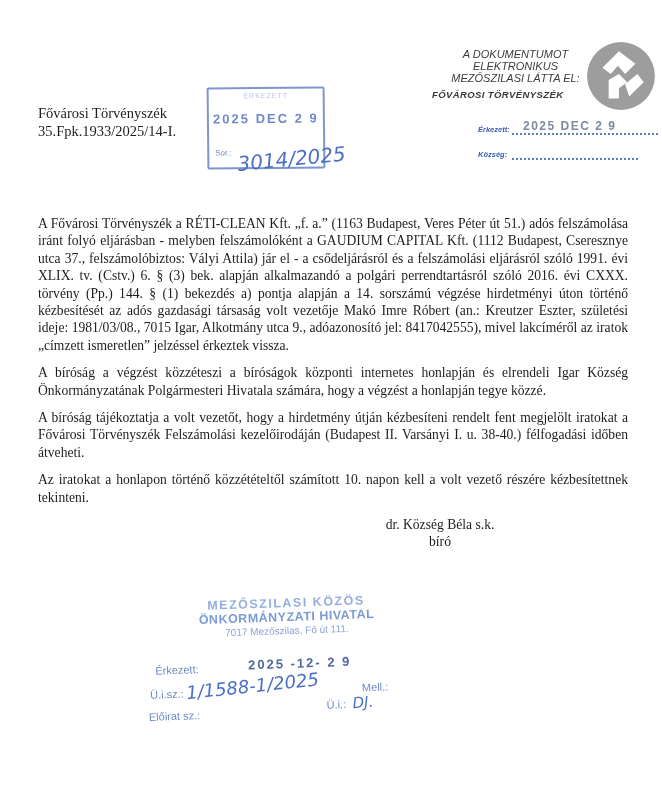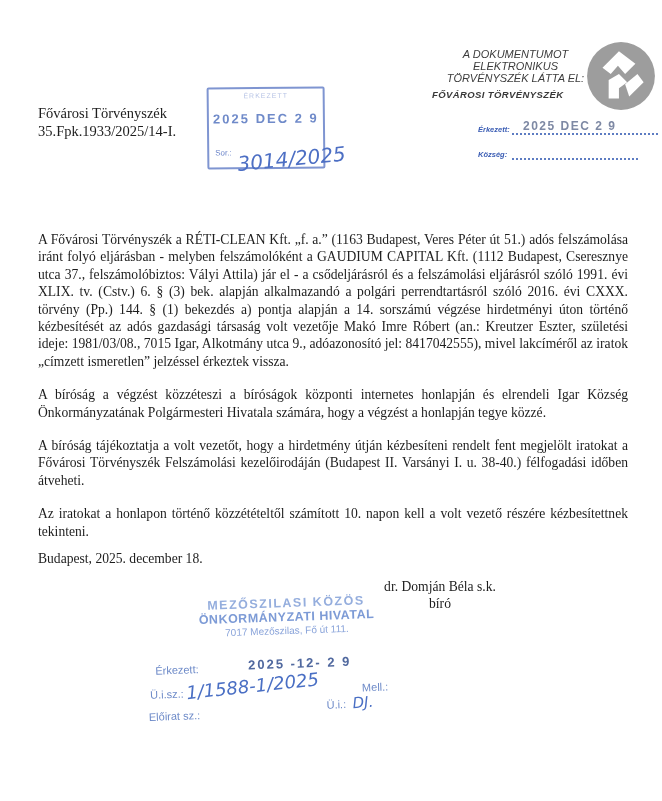--- a/index.html
+++ b/index.html
@@ -62,21 +62,21 @@
   
   .title{
     position:absolute;left:0;top:168px;width:662px;text-align:center;
     font-size:15px;font-weight:600;letter-spacing:4px;color:#222;
   }
   
   .body{
     position:absolute;left:38px;top:215px;width:590px;
     font-size:13.6px;line-height:17.4px;text-align:justify;
   }
-  .body p{margin:16px 0 10px 0;}
+  .body p{margin:0 0 10px 0;}
   .body p.dateline{text-align:left;margin-top:1px;}
   .sig-block{width:220px;margin:3px 0 0 292px;text-align:center;line-height:17px;}
   
   .muni-stamp{
     position:absolute;left:133px;top:596px;width:310px;height:130px;
     transform:rotate(-2deg);
     font-family:"Liberation Sans", sans-serif;color:#7d9bd6;
   }
   .muni-stamp .l1{text-align:center;font-size:12.5px;font-weight:bold;letter-spacing:1.5px;color:#83a0d8;opacity:.85;}
   .muni-stamp .l2{text-align:center;font-size:12.5px;font-weight:bold;letter-spacing:.5px;color:#7d9bd6;}
@@ -109,21 +109,21 @@
 
   <div class="mid-stamp">
     <div class="faint">ÉRKEZETT</div>
     <div class="date">2025 DEC 2 9</div>
     <div class="sor">Sor.:</div>
     <div class="hand">3014/2025</div>
   </div>
 
   <div class="esign-lines">
     <div>A DOKUMENTUMOT</div>
-    <div>ELEKTRONIKUS TÖRVÉNYSZÉK LÁTTA EL:</div>
+    <div>ELEKTRONIKUS MEZŐSZILASI LÁTTA EL:</div>
   </div>
   <div class="esign-court">FŐVÁROSI TÖRVÉNYSZÉK</div>
 
   <svg class="logo" viewBox="0 0 72 72" aria-hidden="true">
     <circle cx="36" cy="36" r="33" fill="#9d9d9d"></circle>
     <path d="M18 28 L34 12 L50 24 L40 34 L33 26 L26 34 Z" fill="#ffffff"></path>
     <path d="M24 58 L24 40 L34 34 L42 42 L34 48 L34 58 Z" fill="#ffffff"></path>
     <path d="M44 56 L40 44 L52 34 L58 42 Z" fill="#ffffff"></path>
   </svg>
 
@@ -136,23 +136,22 @@
     <span class="lbl">Község:</span>
     <span class="dots"></span>
   </div>
 
 
   <div class="body">
     <p>A Fővárosi Törvényszék a RÉTI-CLEAN Kft. „f. a.” (1163 Budapest, Veres Péter út 51.) adós felszámolása iránt folyó eljárásban - melyben felszámolóként a GAUDIUM CAPITAL Kft. (1112 Budapest, Cseresznye utca 37., felszámolóbiztos: Vályi Attila) jár el - a csődeljárásról és a felszámolási eljárásról szóló 1991. évi XLIX. tv. (Cstv.) 6. § (3) bek. alapján alkalmazandó a polgári perrendtartásról szóló 2016. évi CXXX. törvény (Pp.) 144. § (1) bekezdés a) pontja alapján a 14. sorszámú végzése hirdetményi úton történő kézbesítését az adós gazdasági társaság volt vezetője Makó Imre Róbert (an.: Kreutzer Eszter, születési ideje: 1981/03/08., 7015 Igar, Alkotmány utca 9., adóazonosító jel: 8417042555), mivel lakcíméről az iratok „címzett ismeretlen” jelzéssel érkeztek vissza.</p>
     <p>A bíróság a végzést közzéteszi a bíróságok központi internetes honlapján és elrendeli Igar Község Önkormányzatának Polgármesteri Hivatala számára, hogy a végzést a honlapján tegye közzé.</p>
     <p>A bíróság tájékoztatja a volt vezetőt, hogy a hirdetmény útján kézbesíteni rendelt fent megjelölt iratokat a Fővárosi Törvényszék Felszámolási kezelőirodáján (Budapest II. Varsányi I. u. 38-40.) félfogadási időben átveheti.</p>
     <p>Az iratokat a honlapon történő közzétételtől számított 10. napon kell a volt vezető részére kézbesítettnek tekinteni.</p>
-    <p class="dateline">Budapest, 2025. december 18.</p>
     <div class="sig-block">
-      <div>dr. Domján Béla s.k.</div>
+      <div>dr. Község Béla s.k.</div>
       <div>bíró</div>
     </div>
   </div>
 
   <div class="muni-stamp">
     <div class="l1">MEZŐSZILASI KÖZÖS</div>
     <div class="l2">ÖNKORMÁNYZATI HIVATAL</div>
     <div class="l3">7017 Mezőszilas, Fő út 111.</div>
     <div class="fld" style="left:22px;top:64px;">Érkezett:</div>
     <div class="stampdate">2025 -12- 2 9</div>

